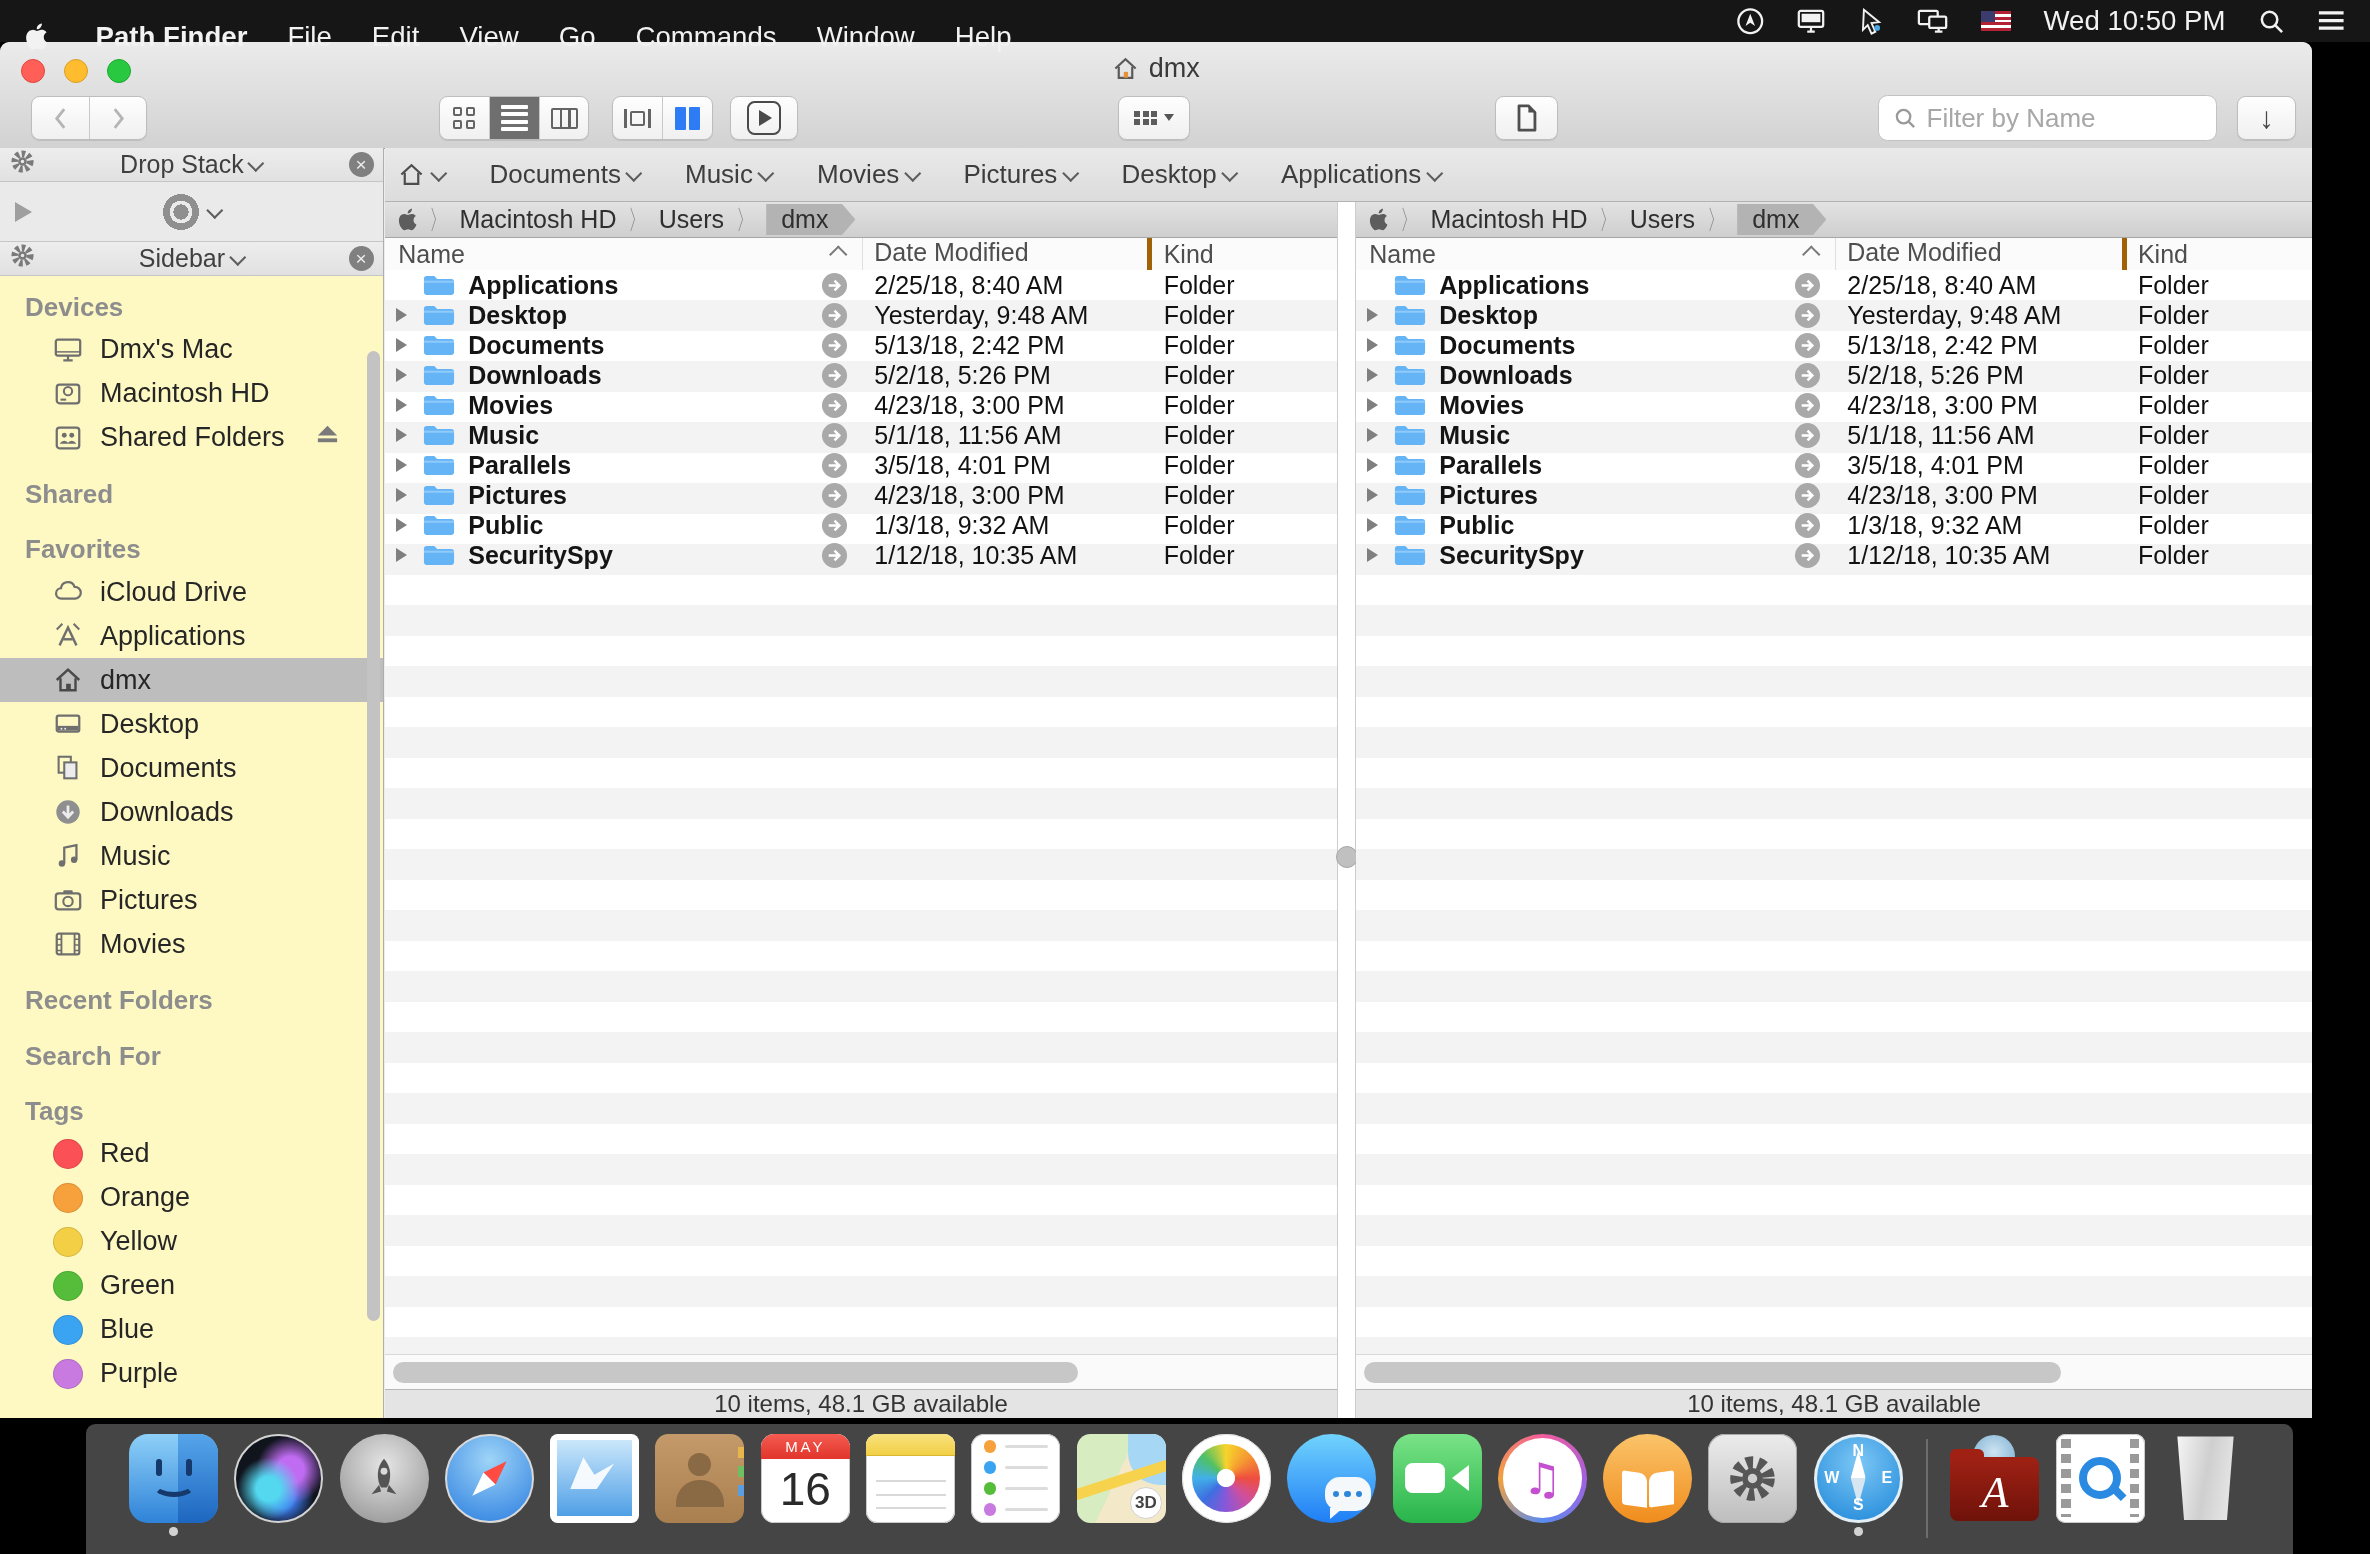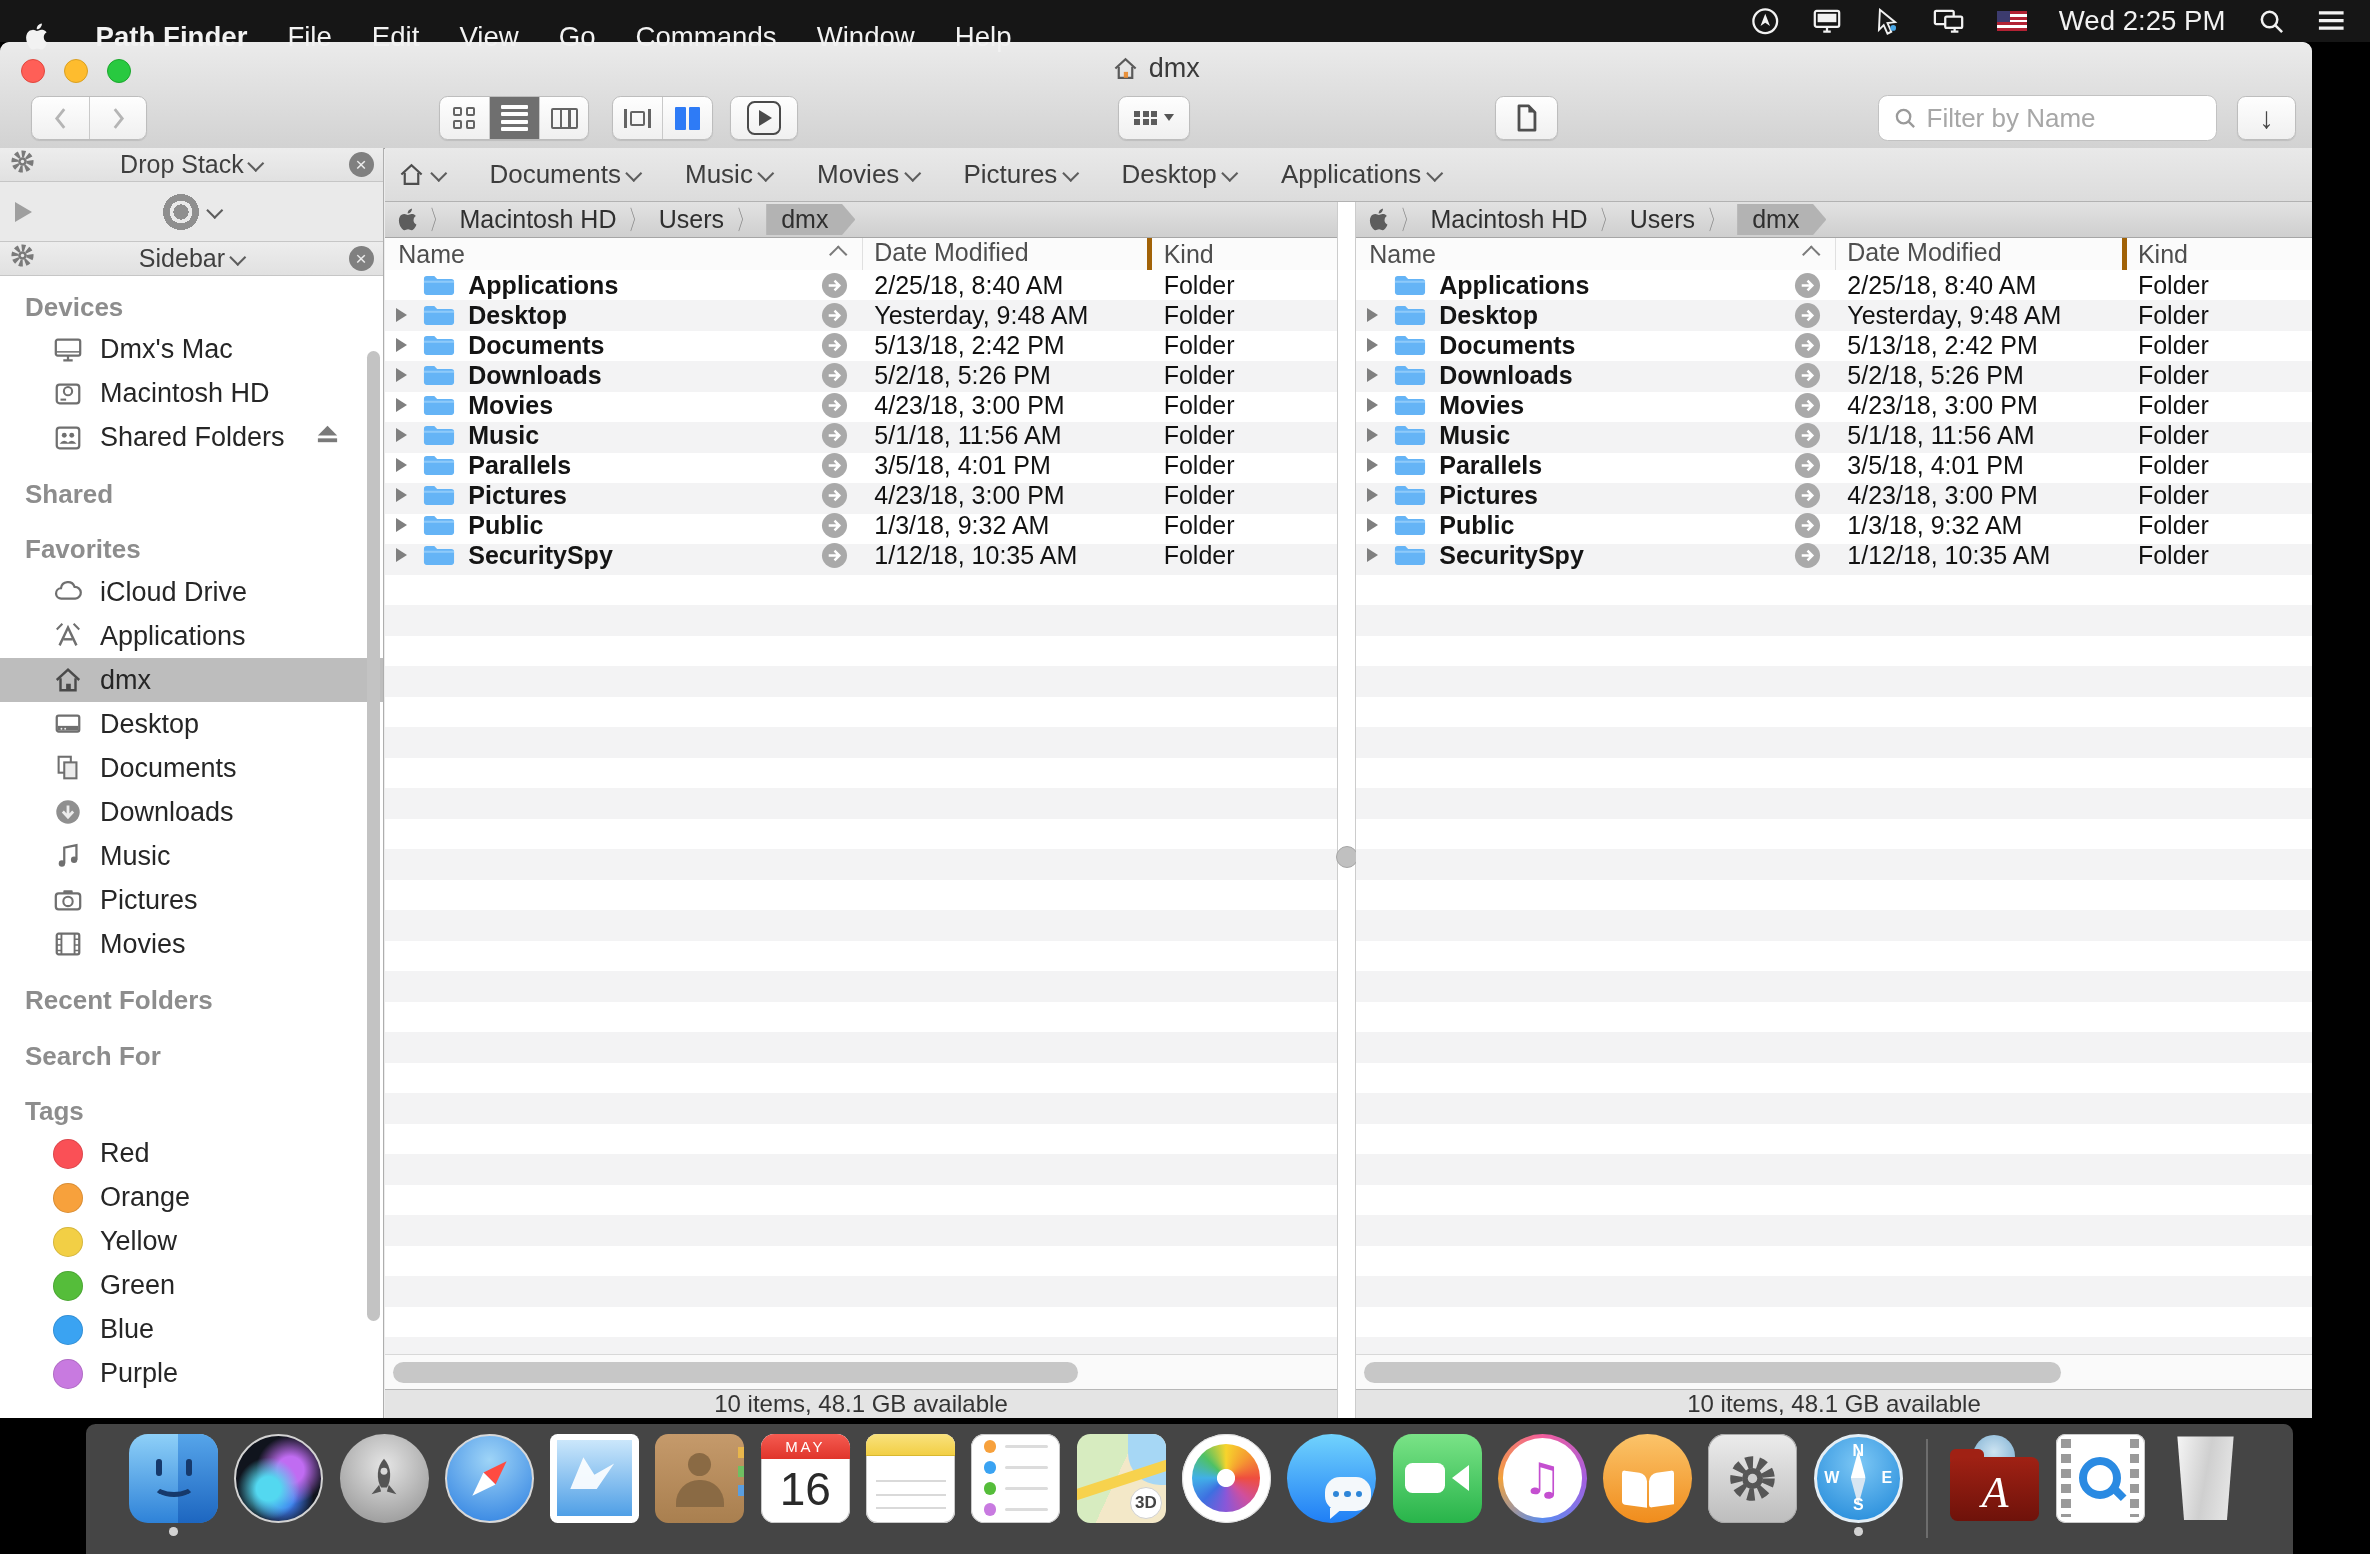--- a/index.html
+++ b/index.html
@@ -65,21 +65,21 @@
 
   
   .dropzones{position:absolute;left:385px;right:0;top:106px;height:54px;background:linear-gradient(#e9e9e9,#dcdcdc);
              border-bottom:1px solid #b2b2b2;display:flex;align-items:center;padding-left:13.3px;gap:44px;
              font-size:26px;color:#3d3d3d;box-sizing:border-box;}
   .dz{display:flex;align-items:center;gap:8.6px;}
   .cdown{width:9.5px;height:9.5px;border-left:2.9px solid #5d5d5d;border-bottom:2.9px solid #5d5d5d;
          transform:rotate(-45deg) translateY(-1.9px);display:inline-block;}
 
   
-  .sidebar{position:absolute;left:0;top:106px;width:384px;bottom:0;background:#ffffff;border-right:1px solid #aeaeae;
+  .sidebar{position:absolute;left:0;top:106px;width:384px;bottom:0;background:#fef9c3;border-right:1px solid #aeaeae;
            overflow:hidden;box-sizing:border-box;}
   .pheader{height:34px;background:linear-gradient(#ededed,#e1e1e1);border-bottom:1px solid #c6c6c6;
            display:flex;align-items:center;padding:0 9.5px;box-sizing:border-box;font-size:25px;color:#3f3f3f;}
   .ph-mid{flex:1;display:flex;align-items:center;justify-content:center;gap:7.6px;}
   .closeb{width:25px;height:25px;border-radius:50%;background:#808080;color:#ececec;font-size:19px;line-height:25px;
           text-align:center;}
   .dropbody{height:59px;border-bottom:1px solid #c6c6c6;background:#eaeaea;position:relative;
             display:flex;align-items:center;justify-content:center;gap:9.5px;}
   .dropbody .tri-play{position:absolute;left:15px;width:0;height:0;border-left:17px solid #9f9f9f;
                       border-top:10.5px solid transparent;border-bottom:10.5px solid transparent;}
@@ -272,21 +272,21 @@
           </svg>
       </span>
       <span class="mb-ico">
         <svg width="32" height="28.5" viewBox="0 0 34 30">
             <rect x="2" y="4" width="20" height="14" rx="1.5" fill="none" stroke="#f2f2f2" stroke-width="2.4"></rect>
             <rect x="13" y="10" width="18" height="12" rx="1.5" fill="#161616" stroke="#f2f2f2" stroke-width="2.4"></rect>
             <path d="M19 26 h8 M23 22 v4" stroke="#f2f2f2" stroke-width="2.4"></path>
           </svg>
       </span>
       <span class="flag"></span>
-      <span class="mb-time">Wed 2:25 PM</span>
+      <span class="mb-time">Wed 10:50 PM</span>
       <span class="mb-ico">
         <svg width="27" height="27" viewBox="0 0 28 28">
             <circle cx="12" cy="12" r="8" fill="none" stroke="#f2f2f2" stroke-width="2.6"></circle>
             <path d="M18 18 L25 25" stroke="#f2f2f2" stroke-width="2.6"></path>
           </svg>
       </span>
       <span class="mb-ico">
         <svg width="28.5" height="25" viewBox="0 0 30 26">
             <path d="M2 4 h26 M2 12 h26 M2 20 h26" stroke="#f2f2f2" stroke-width="3.4"></path>
           </svg>

